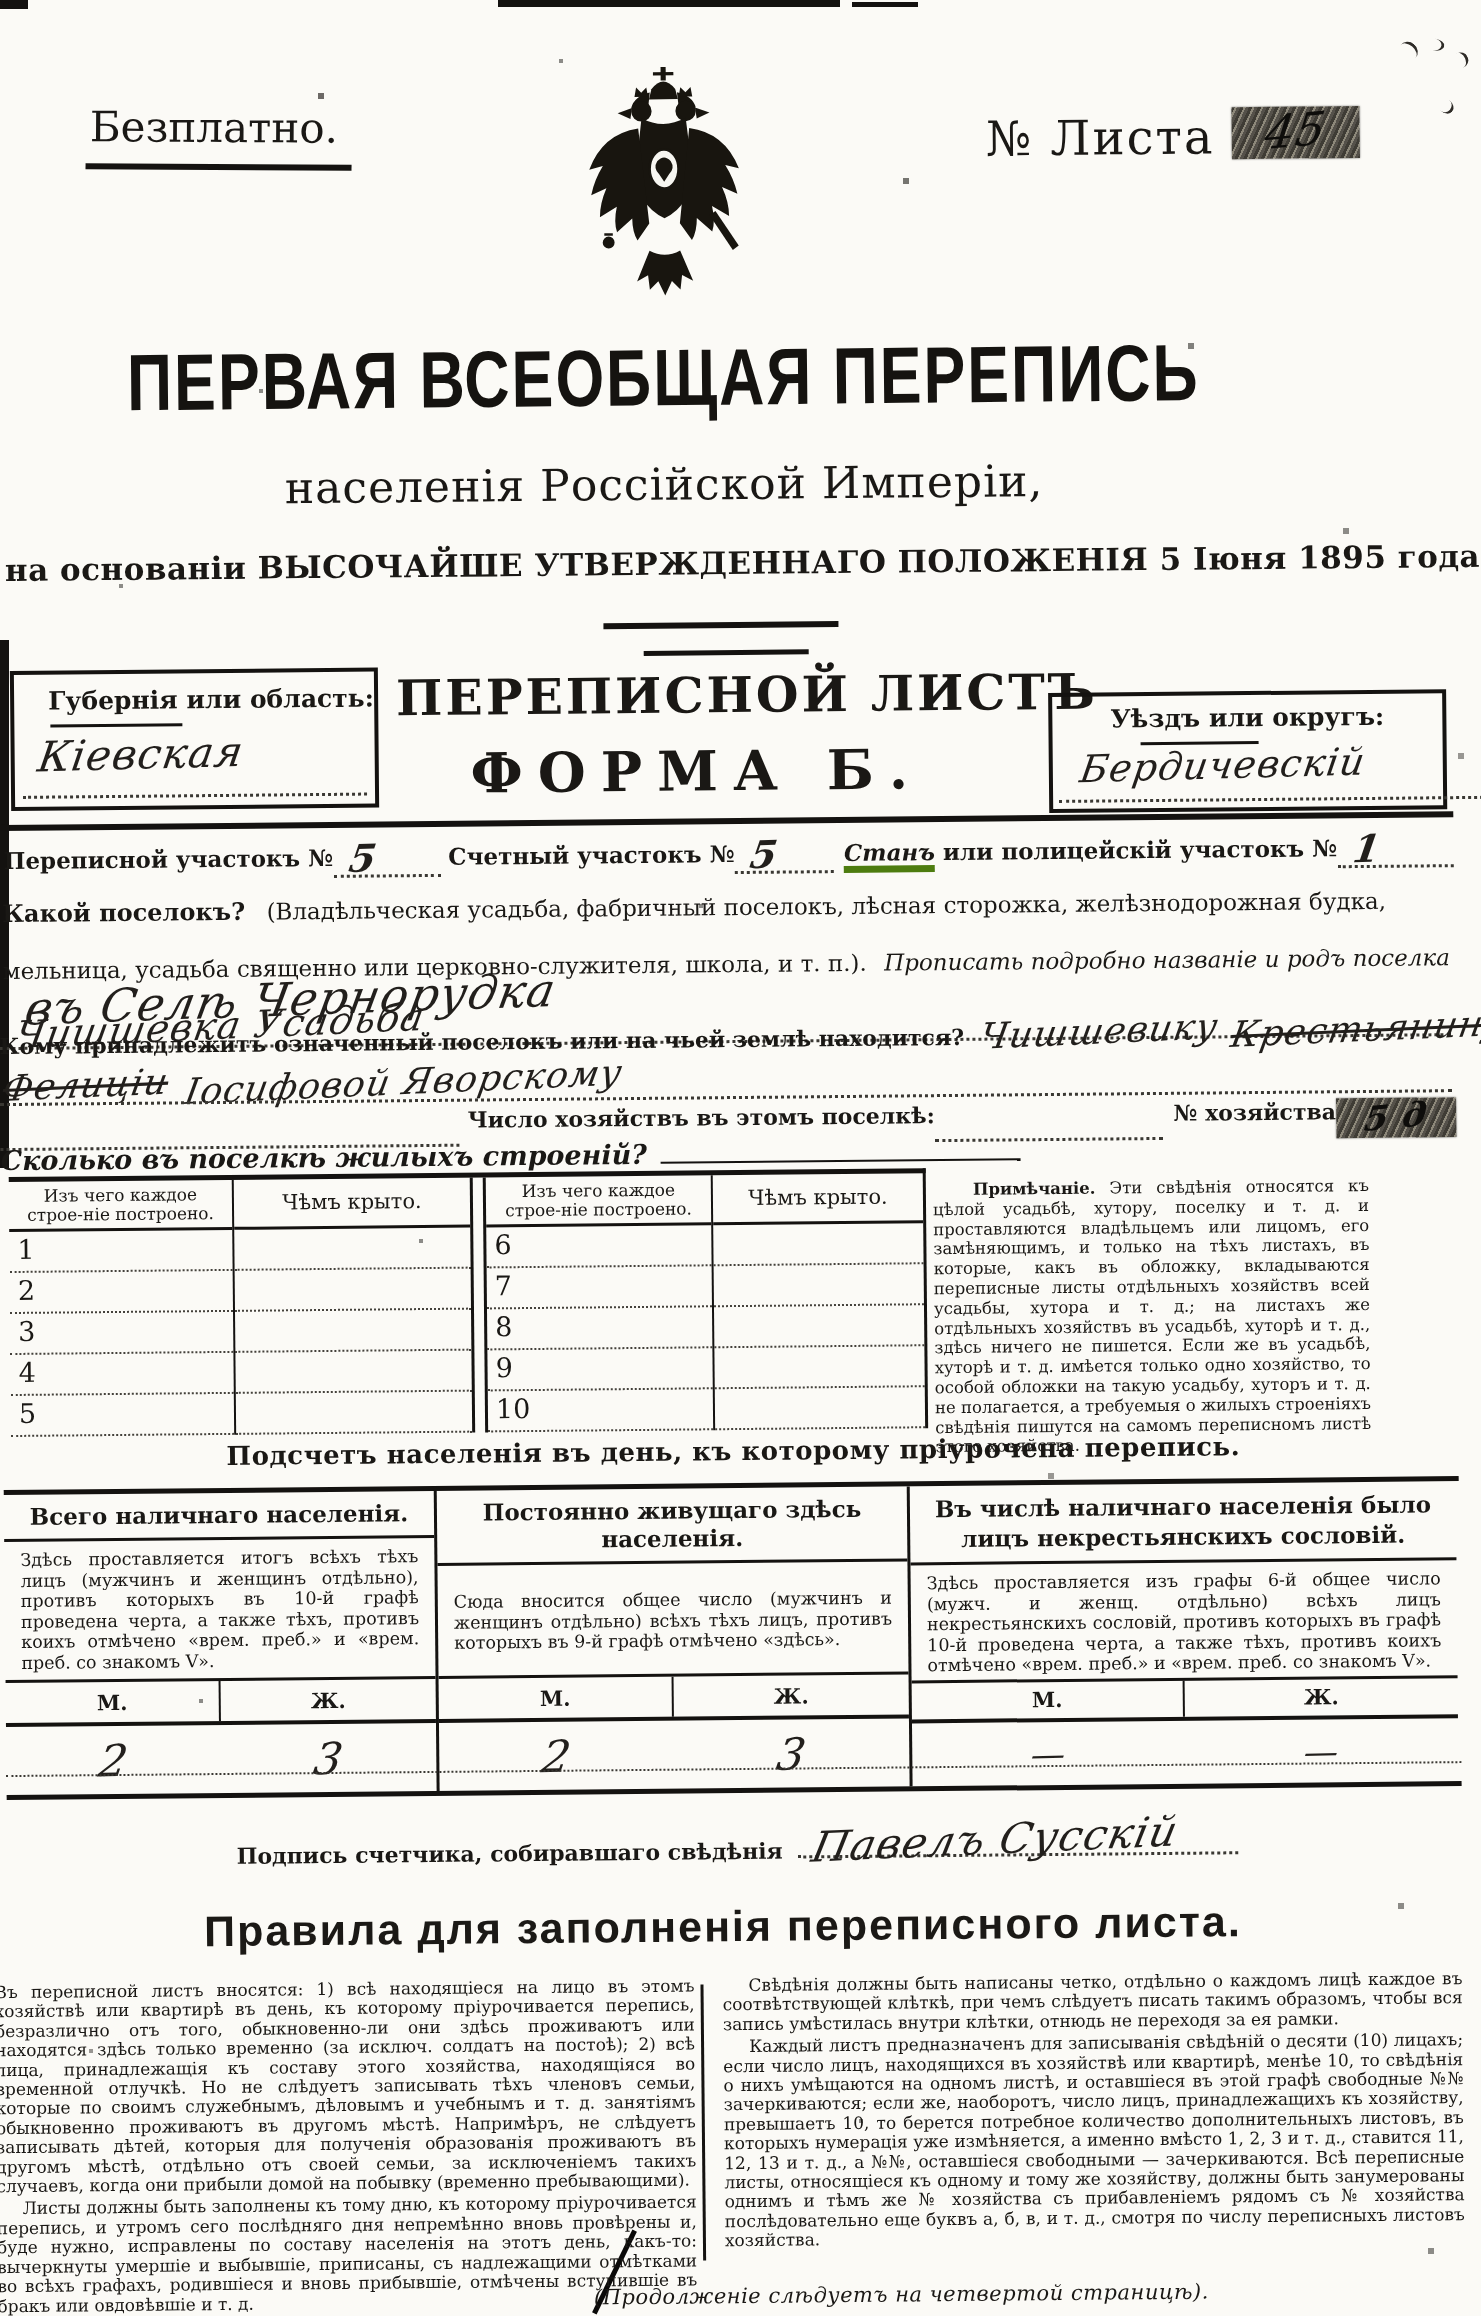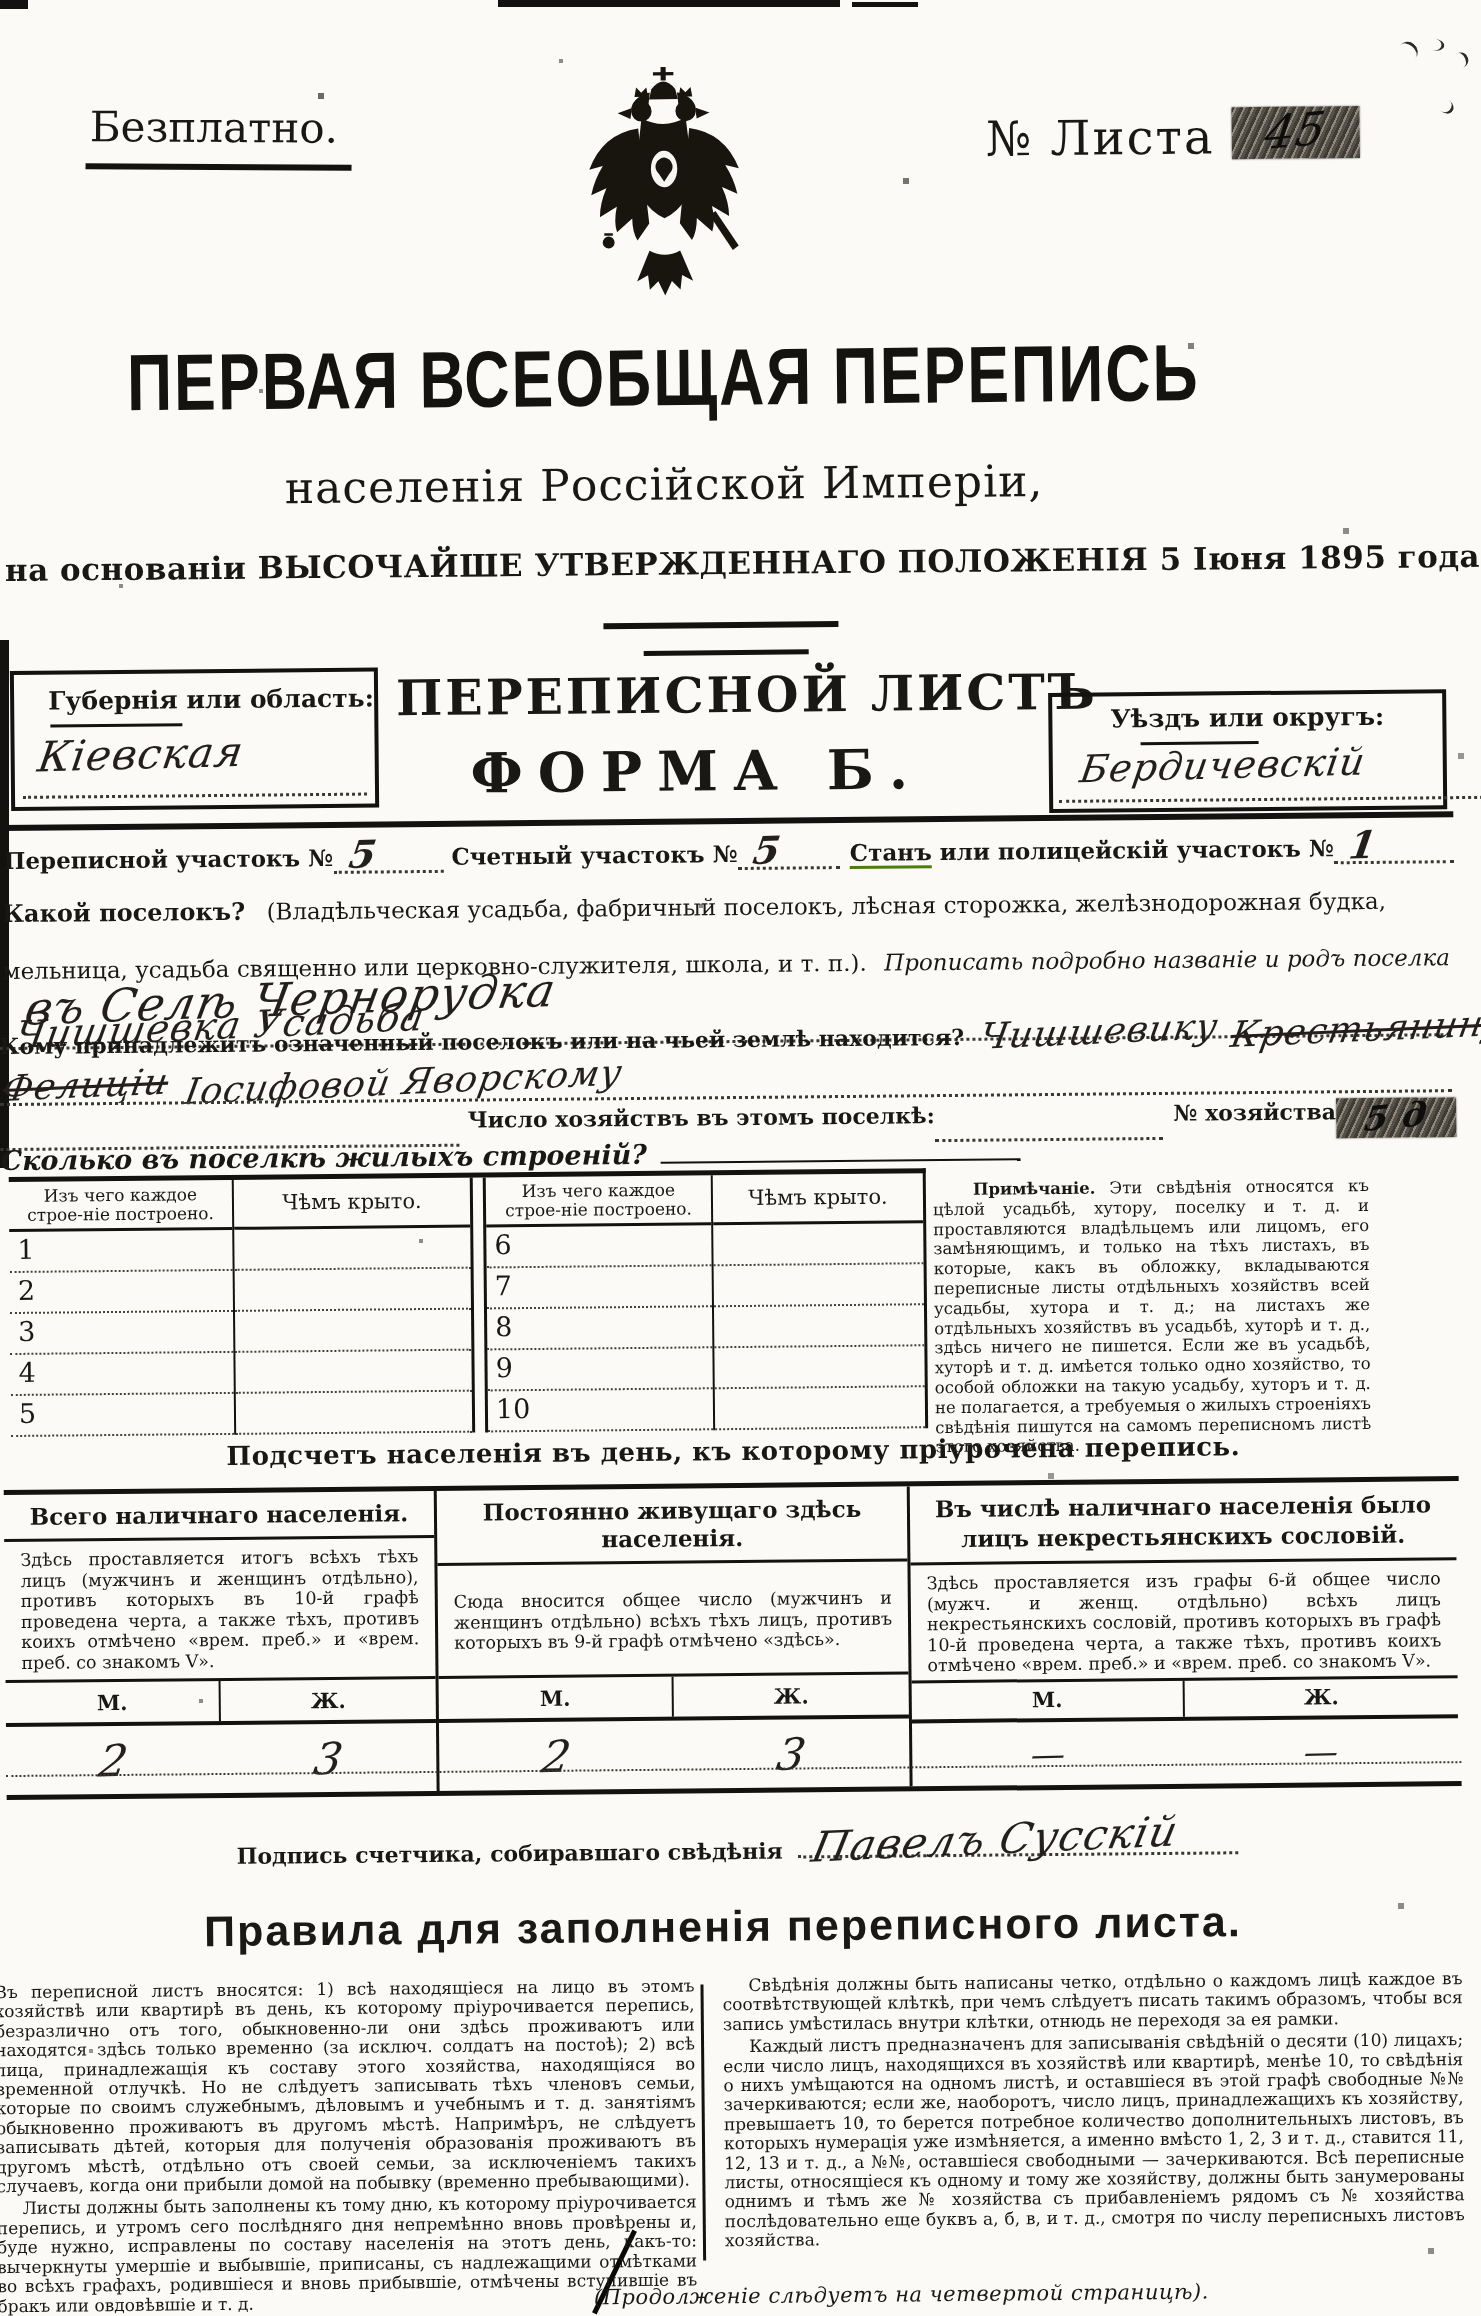--- a/index.html
+++ b/index.html
@@ -36,21 +36,21 @@
   .fbox{border:4px solid #141210;}
   .fbox .lbl{font-weight:bold;font-size:25px;}
   .formtitle1{font-weight:bold;font-size:49px;letter-spacing:3px;white-space:nowrap;}
   .formtitle2{font-weight:bold;font-size:55px;letter-spacing:15px;margin-top:14px;}
   
   .frow{display:flex;align-items:baseline;font-size:23px;font-weight:bold;white-space:nowrap;}
   .frow .dotslot{align-self:flex-end;}
   .para{font-size:23px;line-height:57px;}
   .para .q{font-weight:bold;font-size:24px;margin-right:14px;}
   .hw-line{white-space:nowrap;}
-  .u3{border-bottom:3px solid #4d7c0f;}
+  .u3{border-bottom:7px solid #4d7c0f;font-style:italic;}
   
   .btable{display:flex;border-top:5px solid #141210;border-right:3px solid #141210;}
   .bcol{display:flex;flex-direction:column;}
   .bhead{height:50px;border-bottom:3px solid #141210;display:flex;align-items:center;justify-content:center;
          text-align:center;font-size:17px;line-height:19px;padding:2px 6px;box-sizing:border-box;}
   .bhead.roof{font-size:21px;}
   .brow{height:41px;border-bottom:2px dotted #44413b;font-size:27px;padding:2px 0 0 8px;box-sizing:border-box;}
   .vr2{border-right:2px solid #141210;}
   .dblrule{width:10px;border-left:3px solid #141210;border-right:3px solid #141210;}
   .note{font-size:16.5px;line-height:19.8px;text-align:justify;}

